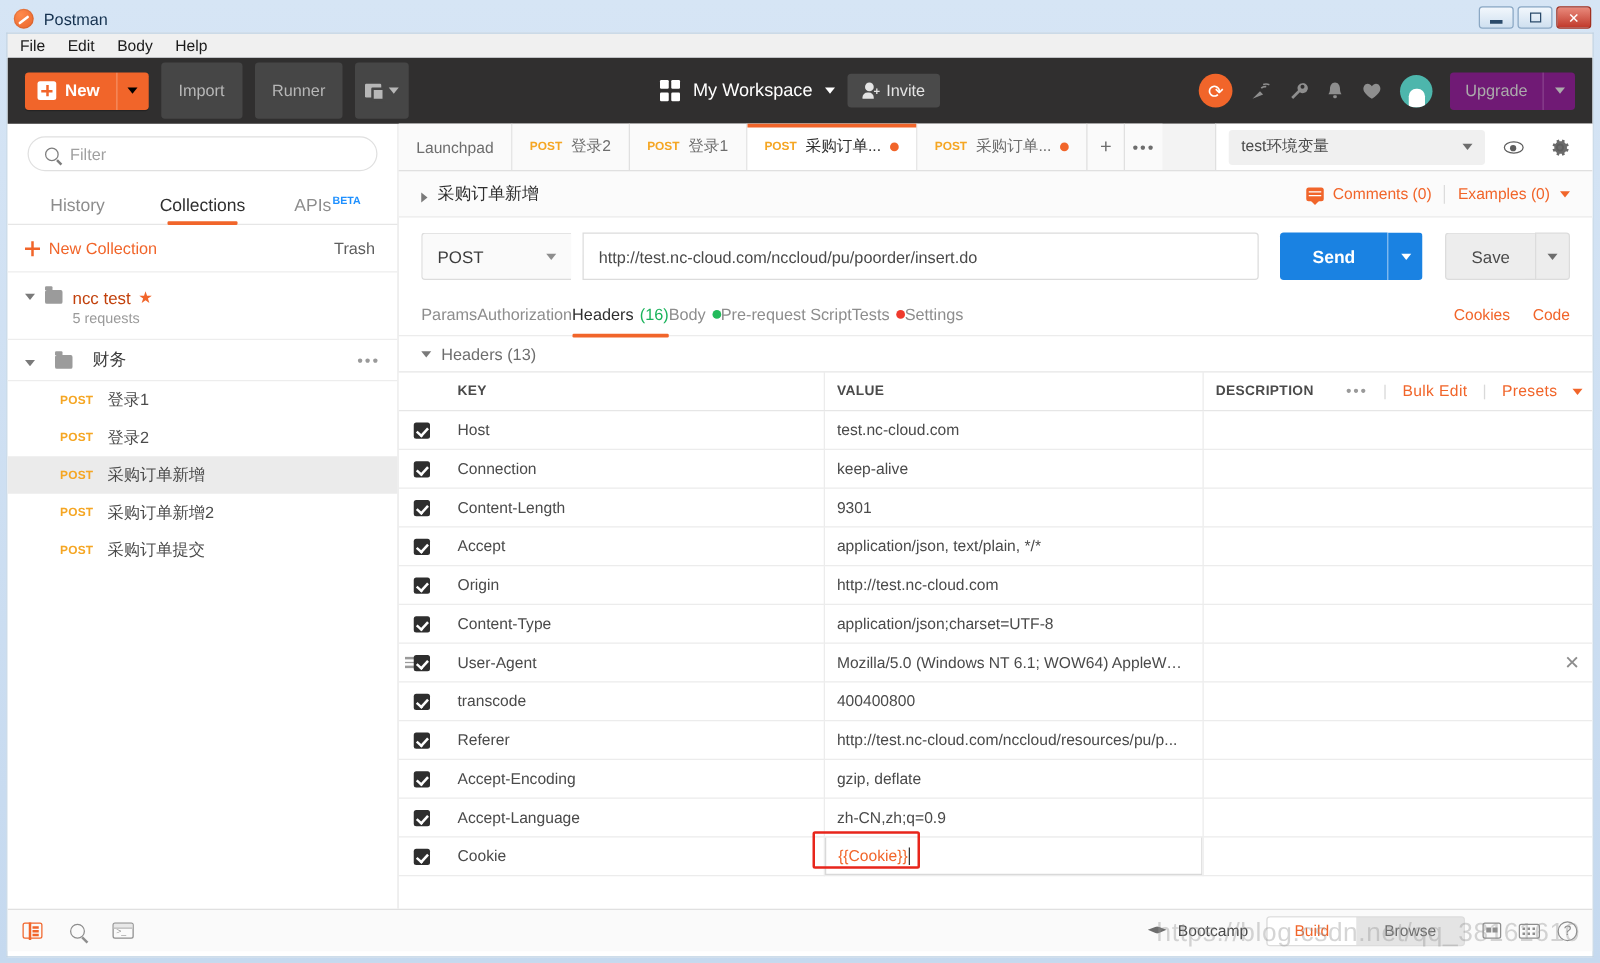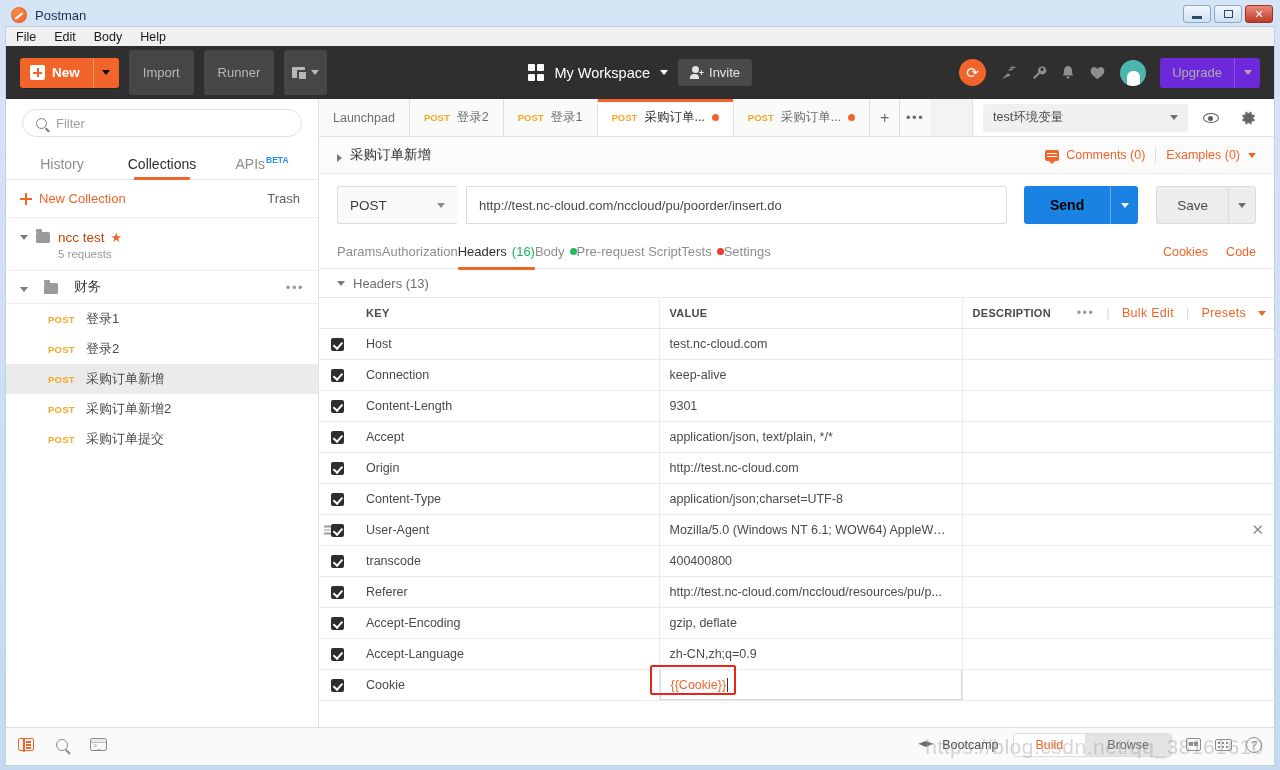--- a/index.html
+++ b/index.html
@@ -142,21 +142,21 @@
   }
   .tb-ico { color:#8e8e8e; font-size:16px; line-height:16px; display:flex;align-items:center; }
   .avatar-circle {
     width:26px;height:26px;border-radius:50%;background:#4db6ac;
     display:flex;align-items:flex-end;justify-content:center;overflow:hidden;
   }
   .avatar-circle i {
     display:block;width:13px;height:15px;background:#fff;border-radius:6px 6px 2px 2px;
   }
   .upgrade-btn {
-    display:flex;align-items:center;height:30px;background:#6d28d9;border-radius:3px;color:#ababab;
+    display:flex;align-items:center;height:30px;background:#701a75;border-radius:3px;color:#ababab;
   }
   .upgrade-btn .t { padding: 0 12px; font-size: 13px; }
   .upgrade-btn .c { width:26px;height:30px;display:flex;align-items:center;justify-content:center;border-left:1px solid rgba(255,255,255,.18); }
 
   
   #body-split { display:flex; height: 628px; }
 
   
   #sidebar {
     width: 313px; flex: 0 0 313px;
@@ -275,21 +275,21 @@
     background:#fafafa; display:flex;align-items:center;justify-content:space-between;
     padding: 0 12px; font-size:13.5px; color:#3c3c3c;
   }
   .url-box {
     flex:1; height:38px; border:1px solid #dcdcdc; border-radius:0 3px 3px 0;
     background:#fff; display:flex;align-items:center; padding: 0 12px;
     font-size:13px; color:#4a4a4a; min-width:0;
   }
   .send-grp { display:flex; margin-left: 8px; }
   .send-btn {
-    background:#1a82e2; color:#000000; font-weight:bold; font-size:14px;
+    background:#1a82e2; color:#ffffff; font-weight:bold; font-size:14px;
     height:38px; padding: 0 26px; display:flex;align-items:center;justify-content:center;
     border-radius:3px 0 0 3px;
   }
   .send-caret {
     background:#1a82e2; color:#fff; width:28px;height:38px;
     display:flex;align-items:center;justify-content:center;
     border-left:1px solid rgba(255,255,255,.35); border-radius:0 3px 3px 0;
   }
   .save-grp { display:flex; margin-left: 9px; }
   .save-btn {

